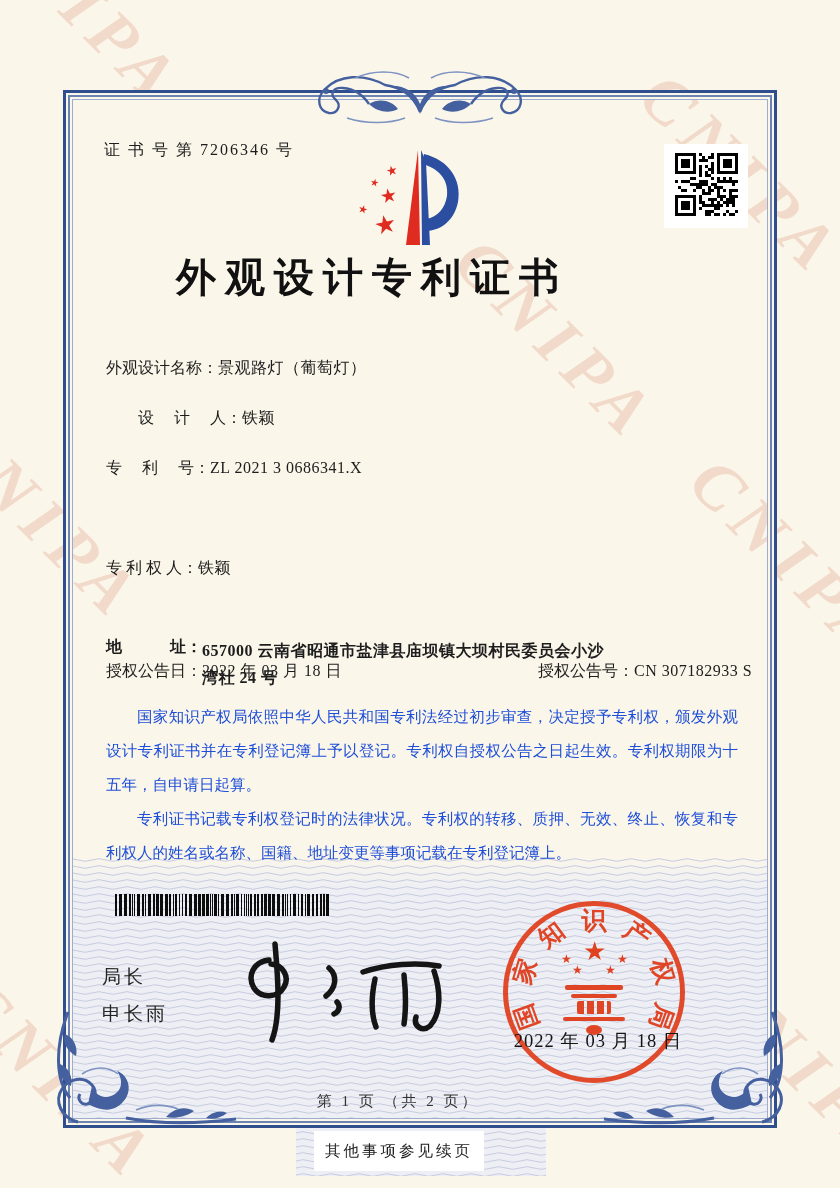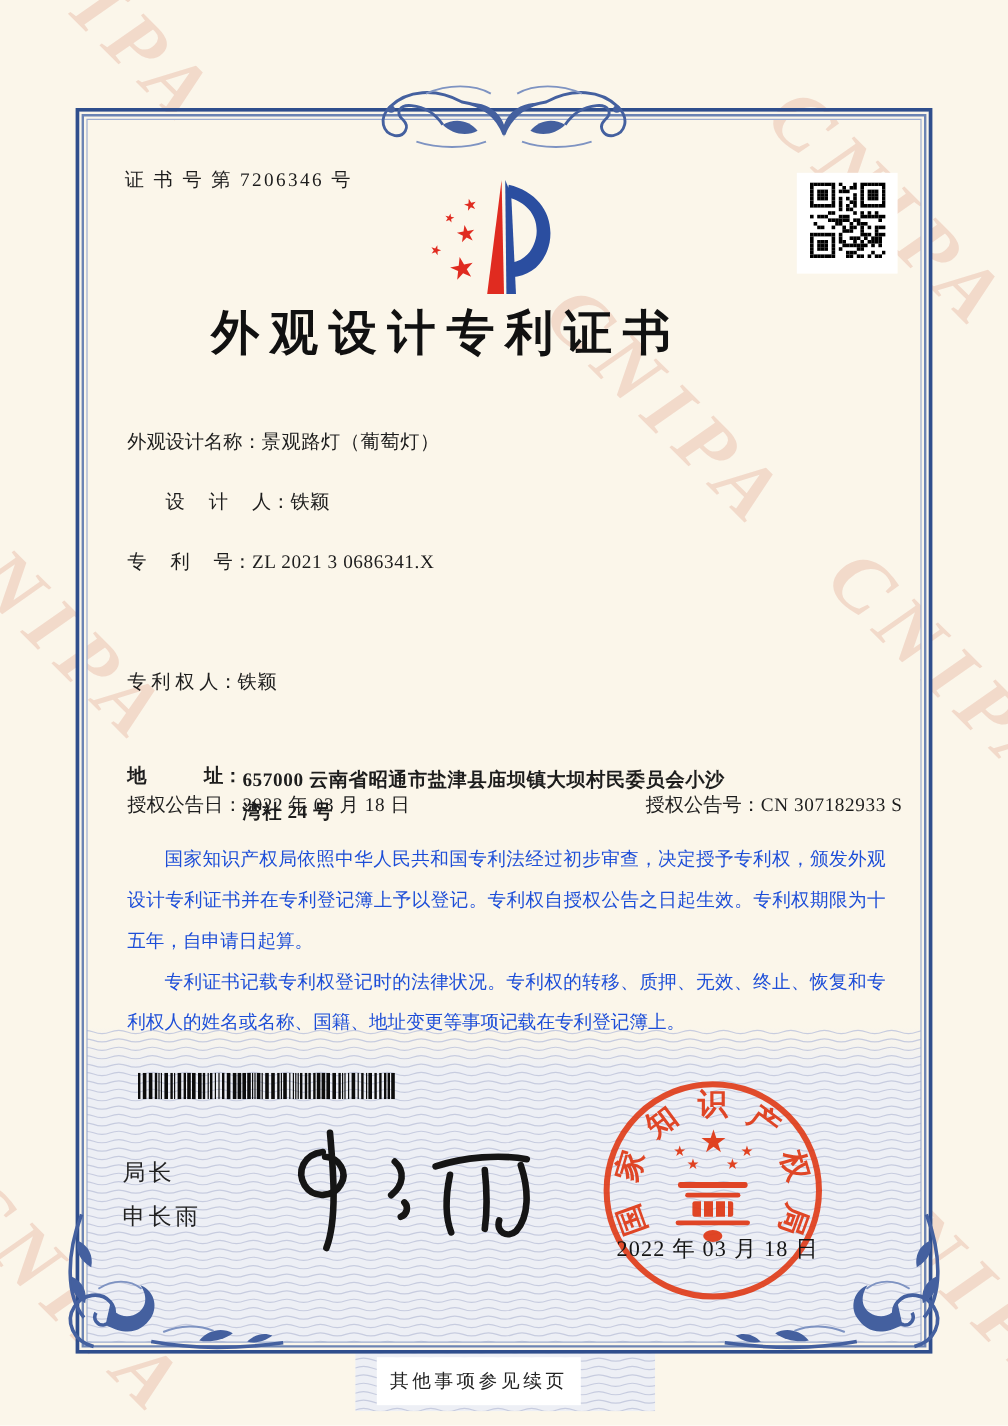--- a/index.html
+++ b/index.html
@@ -566,15 +566,16 @@
         <span class="st" style="left:66px;top:27px;font-size:12px;">★</span>
         <div class="bar" style="left:26px;top:48px;width:58px;height:5px;"></div>
         <div class="bar" style="left:32px;top:57px;width:46px;height:4px;"></div>
         <div class="bar" style="left:38px;top:64px;width:34px;height:13px;background:repeating-linear-gradient(90deg,rgba(223,56,21,0.93) 0 7px,rgba(255,255,255,0) 7px 10px);"></div>
         <div class="bar" style="left:24px;top:80px;width:62px;height:4px;"></div>
         <div class="bar" style="left:47px;top:88px;width:16px;height:10px;border-radius:50%;"></div>
       </div>
     </div>
     <div class="sealdate">2022 年 03 月 18 日</div>
 
+    <div class="pageinfo">第 1 页 （共 2 页）</div>
     <div class="notebox">其他事项参见续页</div>
   </div>
 </div>
 
 </body></html>

